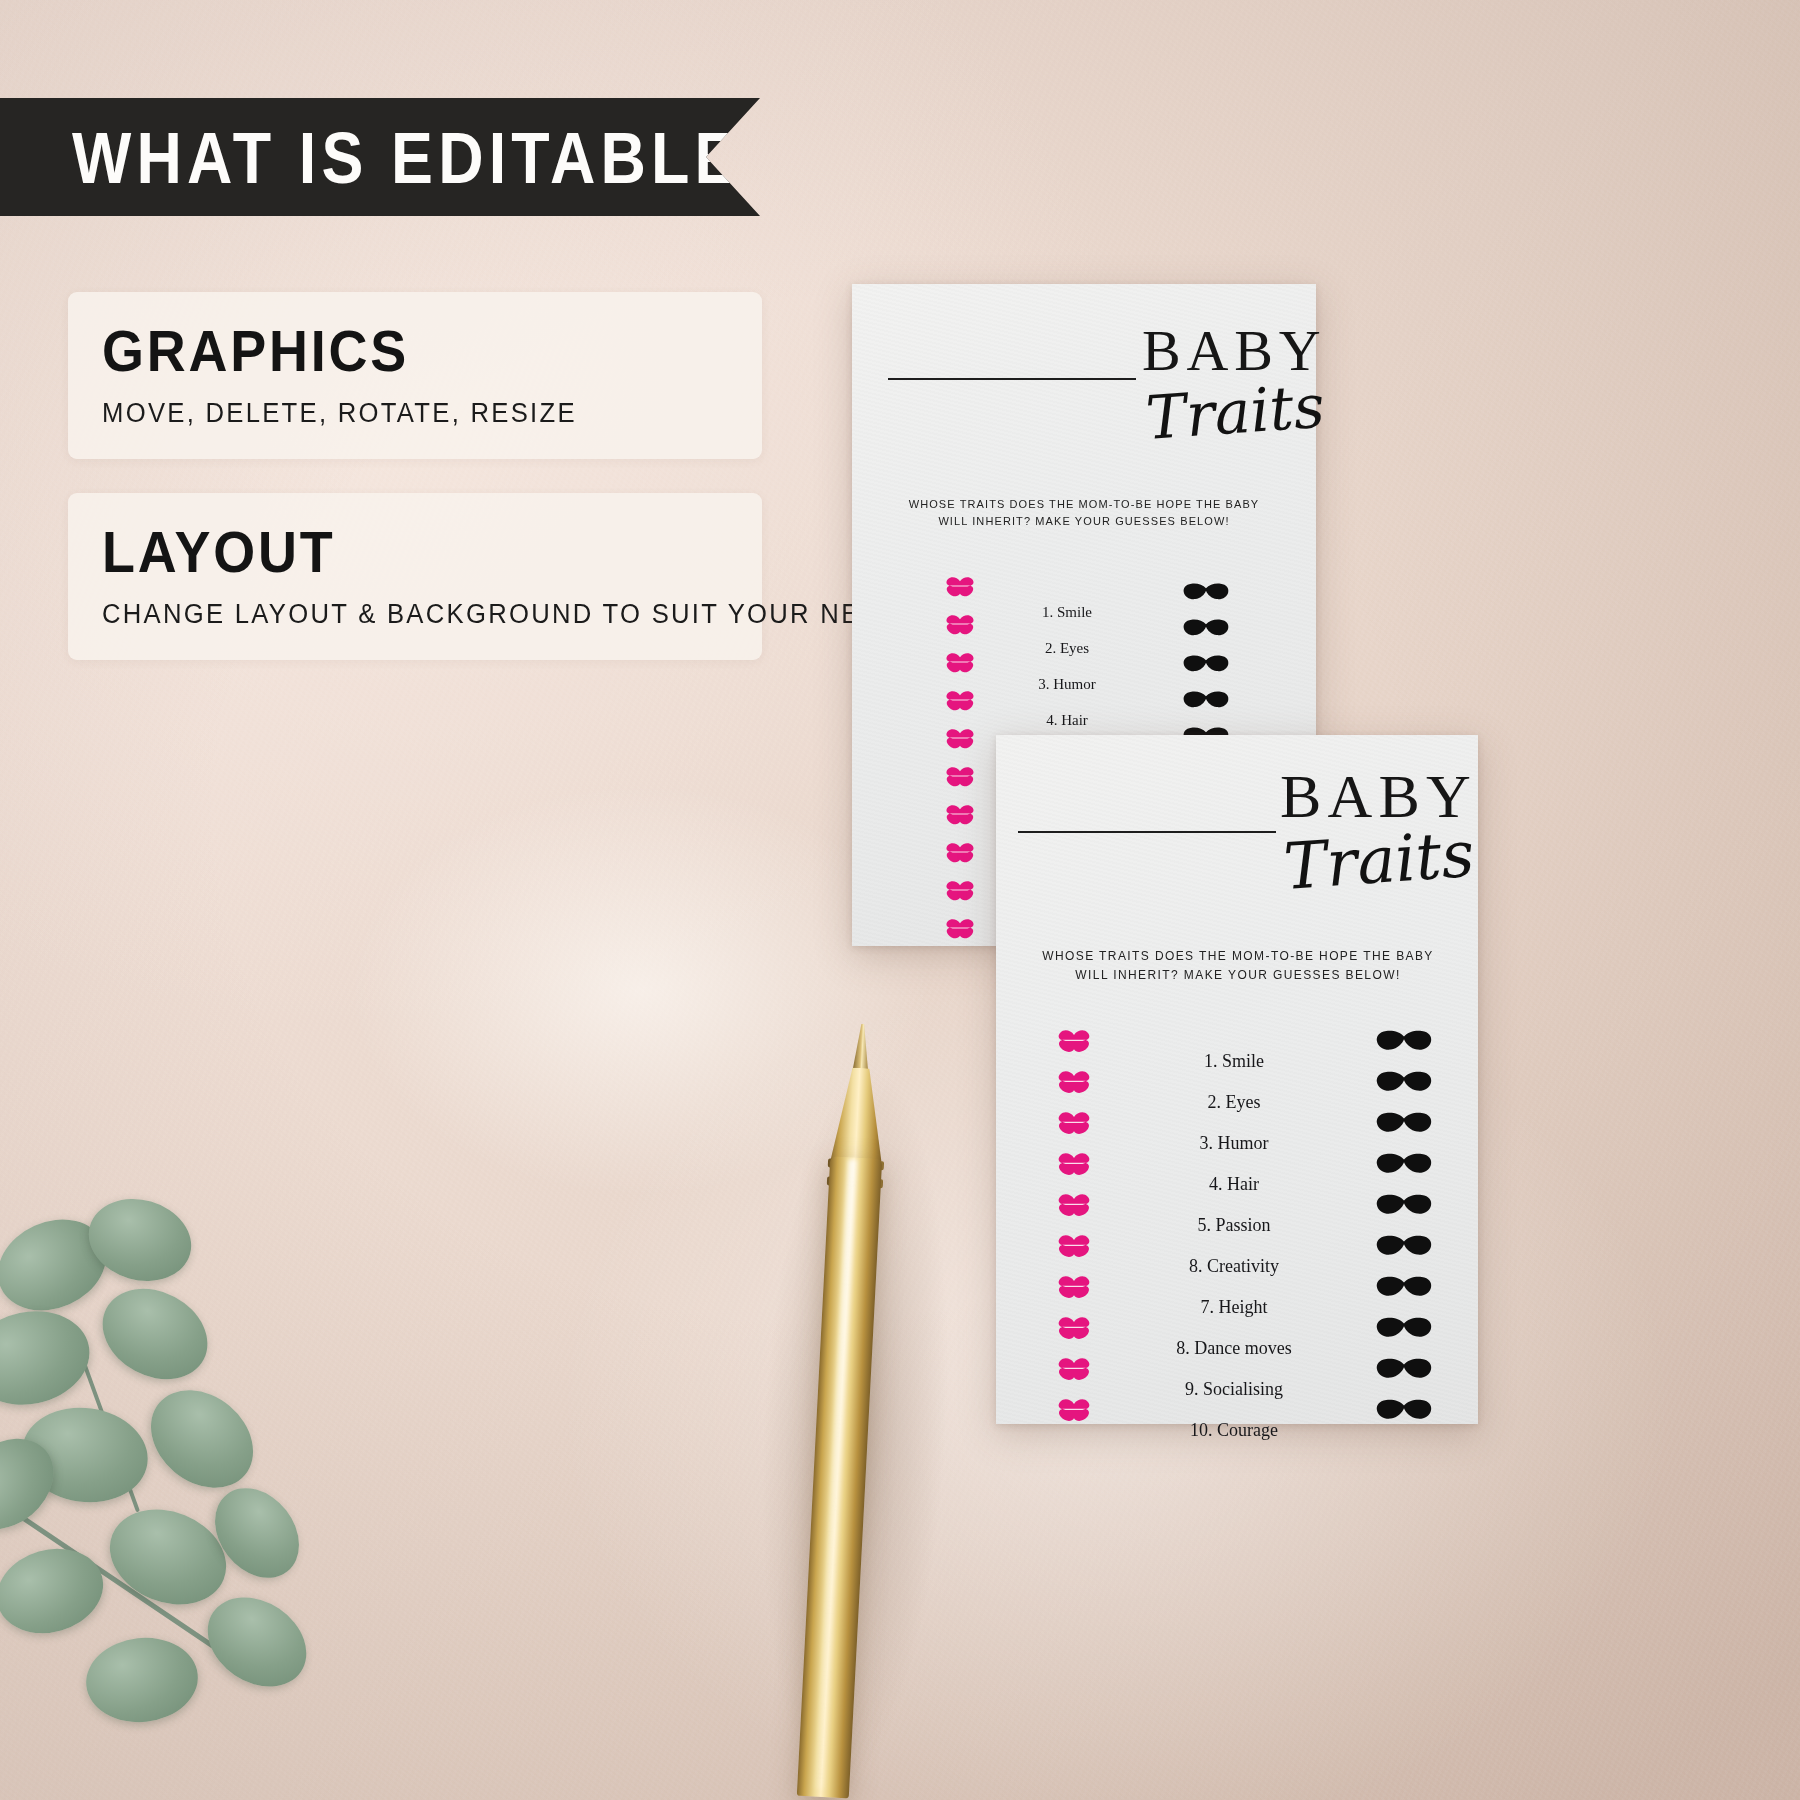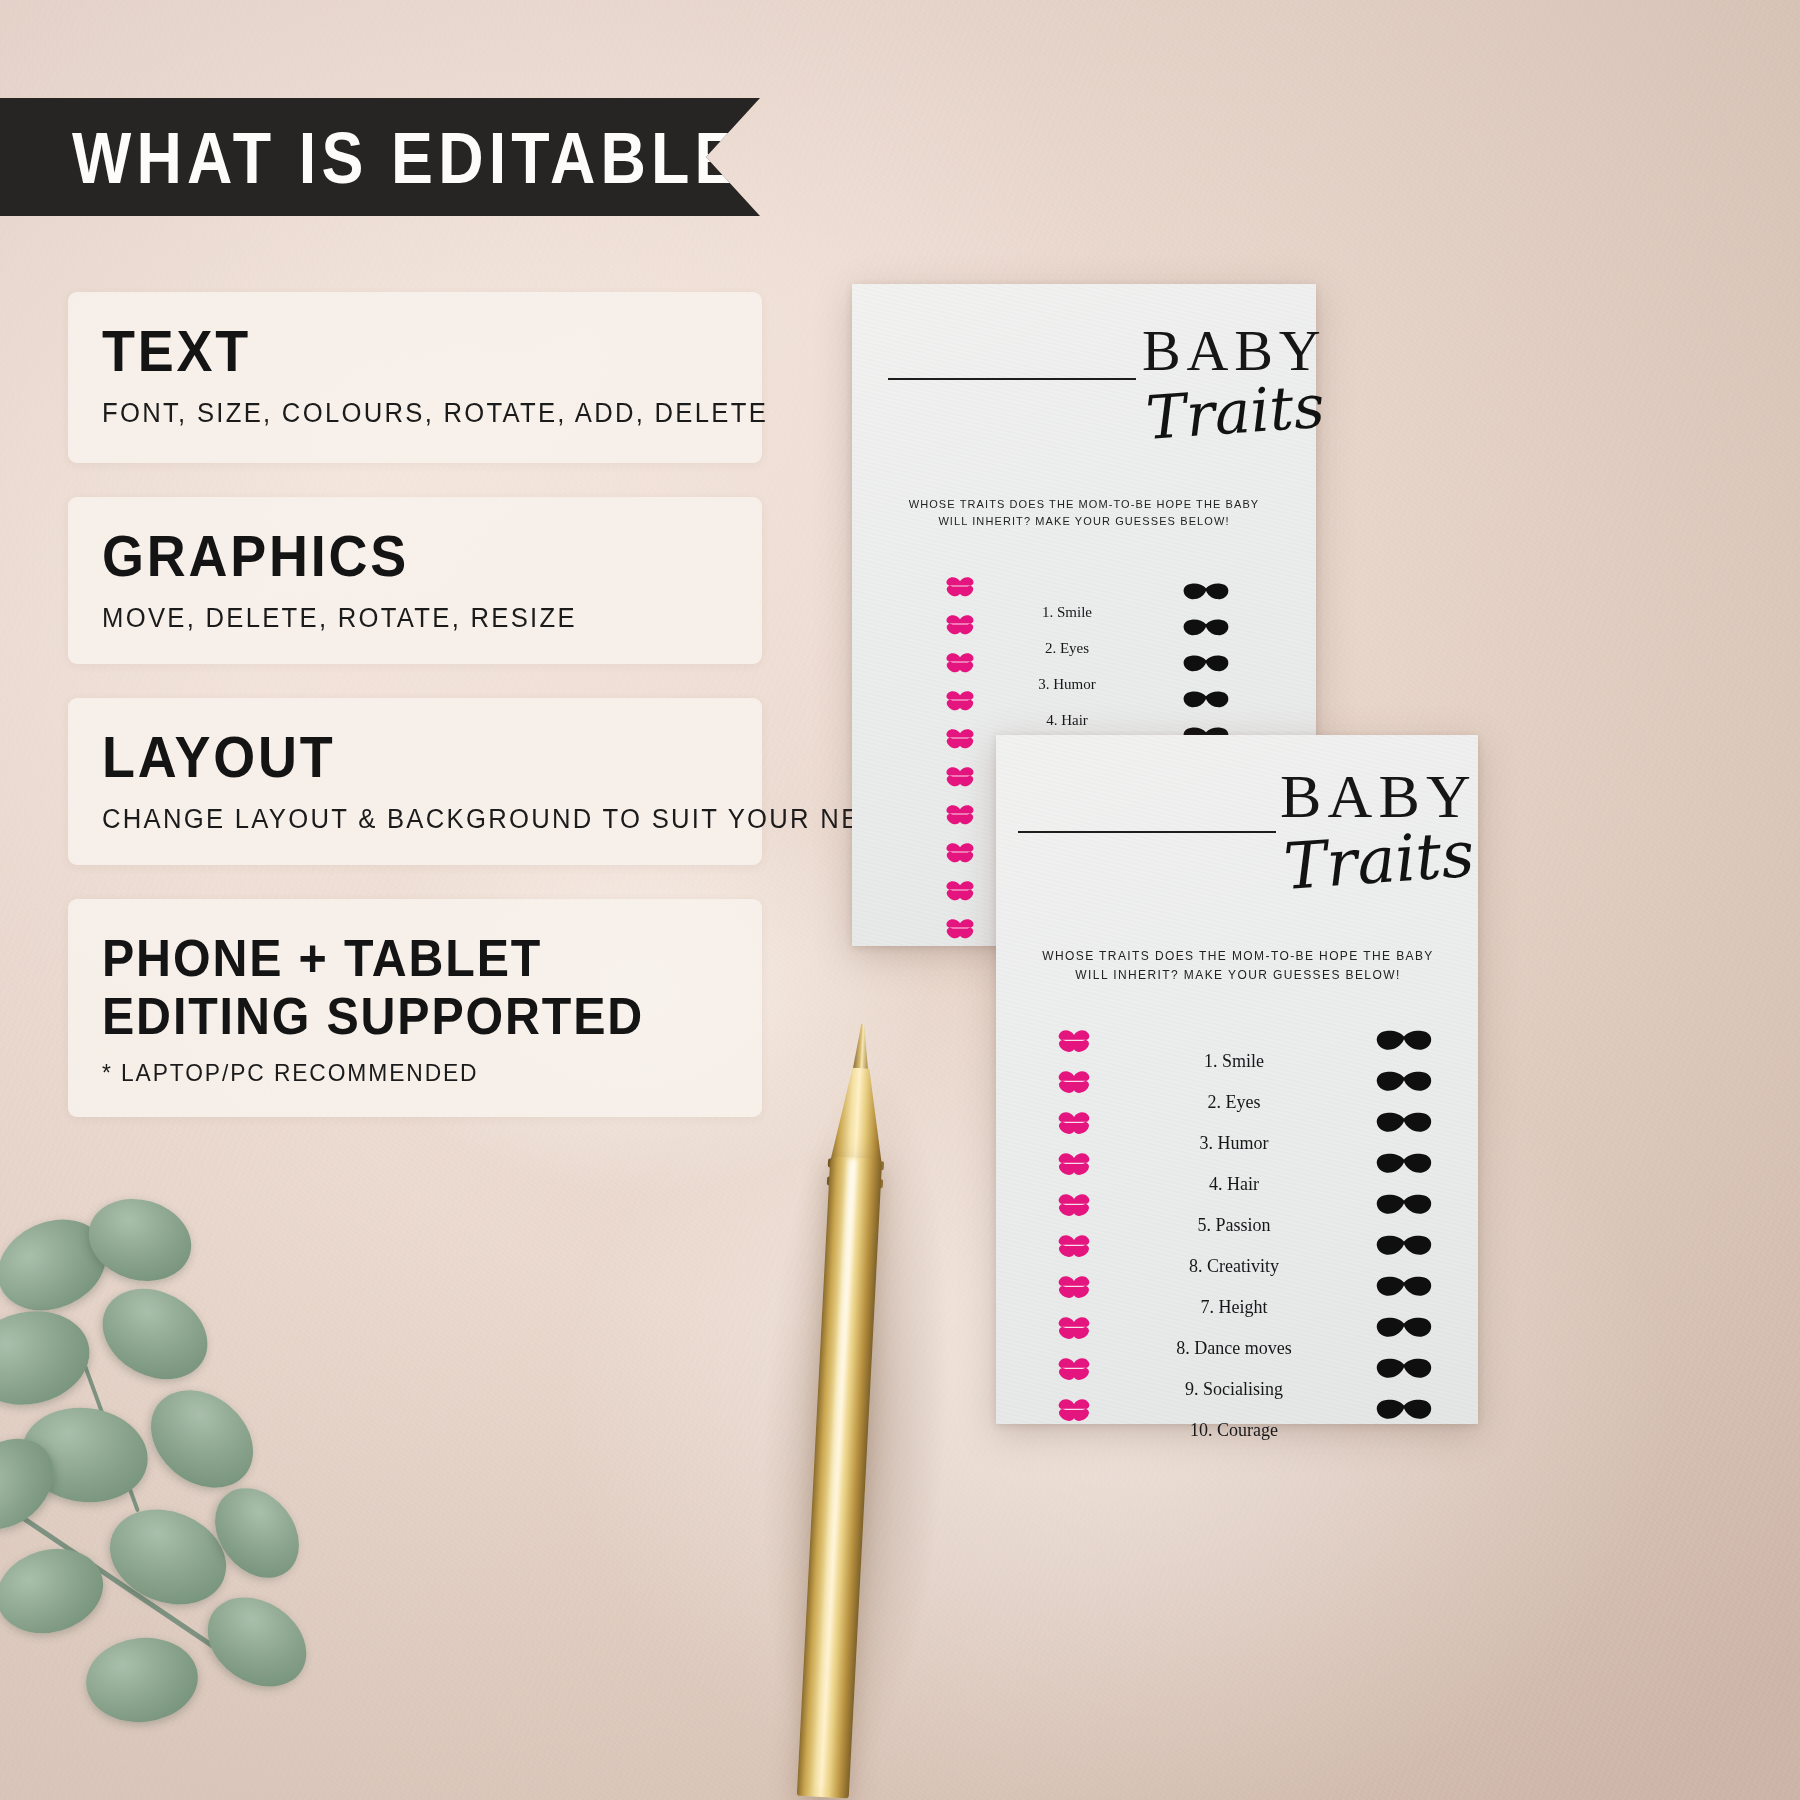--- a/index.html
+++ b/index.html
@@ -206,40 +206,31 @@
 <div class="bg-vig"></div>
 <div class="glow"></div>
 <div class="pen-shadow"></div>
 
 <div class="ribbon">
   <div class="ribbon-title">WHAT IS EDITABLE?</div>
 </div>
 
 <div class="cards">
 
-  <div class="card" id="card-text">
-    <div class="card-title">TEXT</div>
-    <div class="card-sub">FONT, SIZE, COLOURS, ROTATE, ADD, DELETE</div>
-  </div>
 
   <div class="card" id="card-graphics">
     <div class="card-title">GRAPHICS</div>
     <div class="card-sub">MOVE, DELETE, ROTATE, RESIZE</div>
   </div>
 
   <div class="card" id="card-layout">
     <div class="card-title">LAYOUT</div>
     <div class="card-sub">CHANGE LAYOUT &amp; BACKGROUND TO SUIT YOUR NEEDS</div>
   </div>
 
-  <div class="card" id="card-phone">
-    <div class="card-title two-line">PHONE + TABLET</div>
-    <div class="card-title two-line">EDITING SUPPORTED</div>
-    <div class="card-note">* LAPTOP/PC RECOMMENDED</div>
-  </div>
 
 </div>
 
 <div class="sheet" id="sheet-top">
   <div class="sheet-rule" style="left:36px;top:94px;width:248px;"></div>
   <div class="sheet-head" style="left:290px;top:38px;">
     <div class="word-baby" style="font-size:58px;">BABY</div>
     <div class="word-traits" style="font-size:60px;margin-top:8px;margin-left:4px;">Traits</div>
   </div>
 

